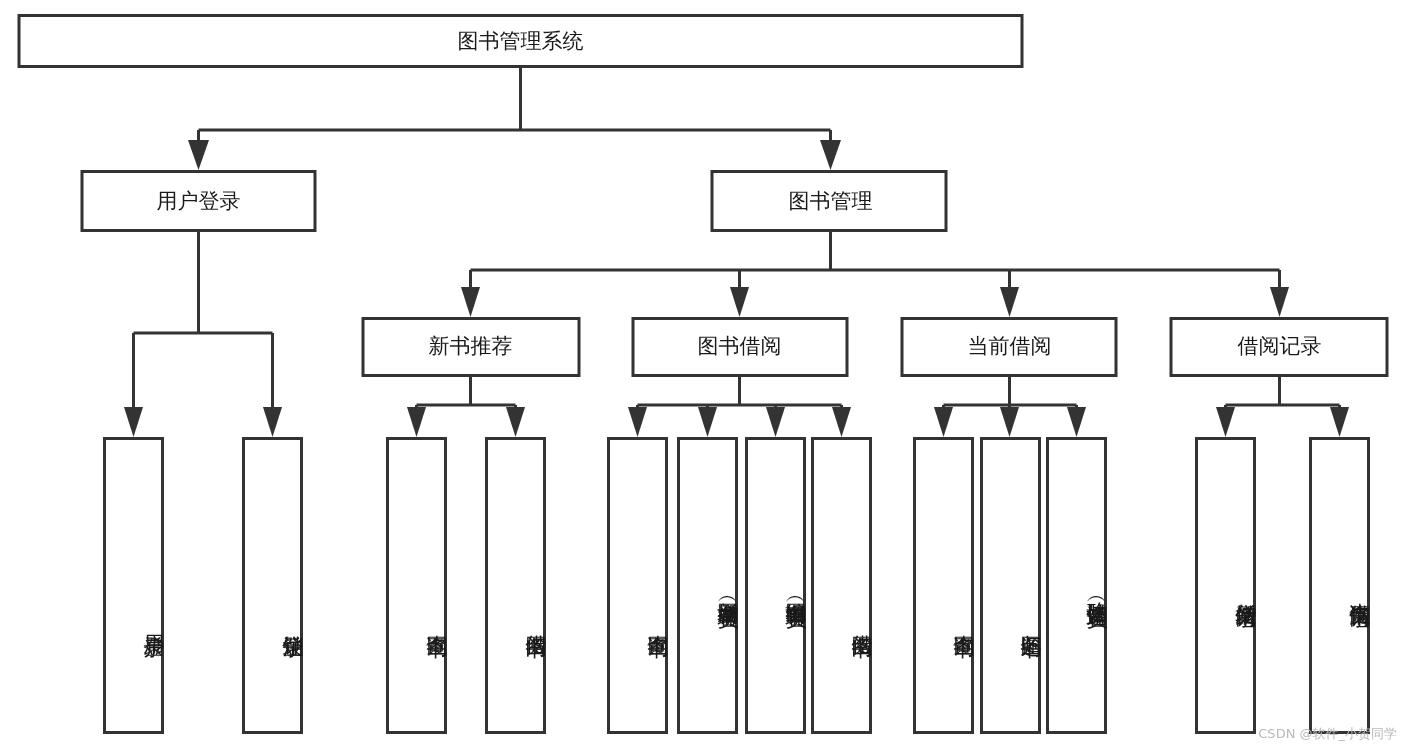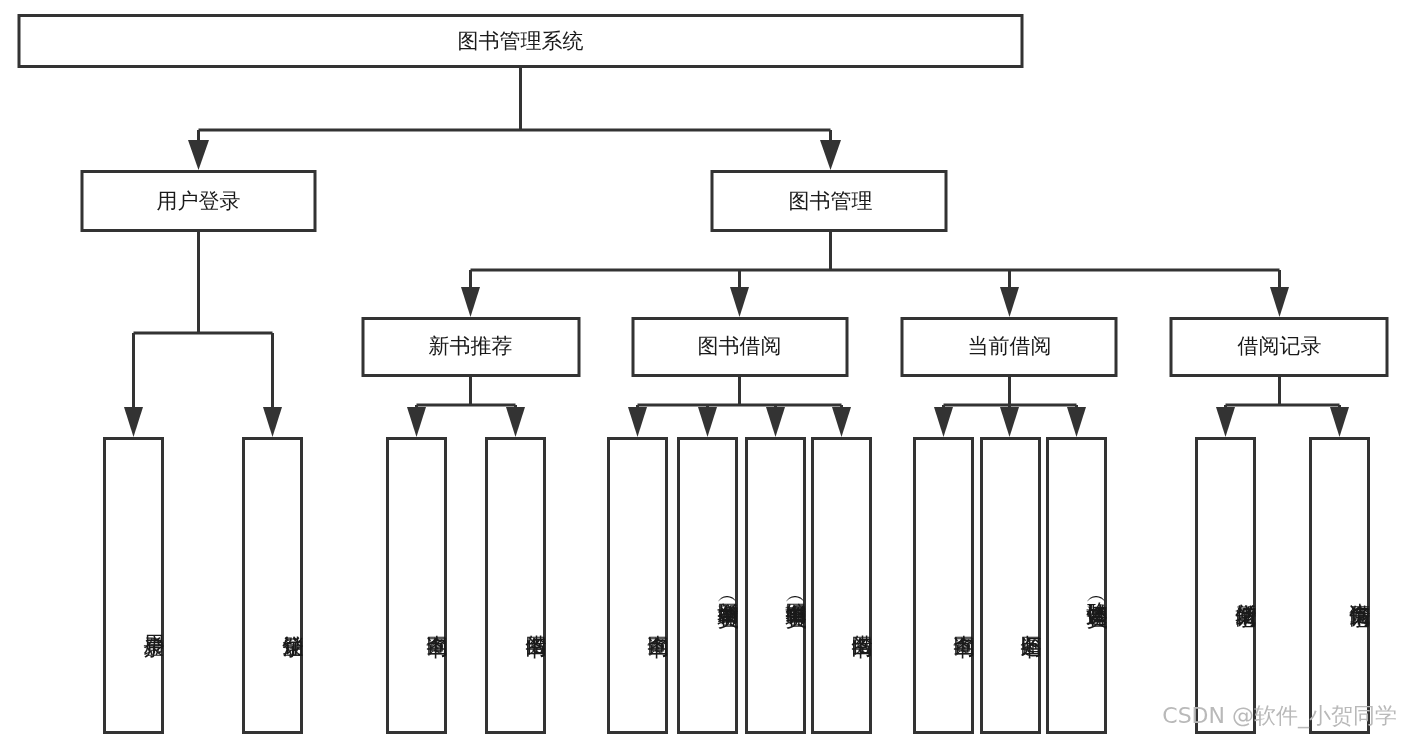--- a/index.html
+++ b/index.html
@@ -59,23 +59,23 @@
     font-size: 21px;
     line-height: 1.02;
     letter-spacing: 1px;
     color: #1a1a1a;
     white-space: nowrap;
     pointer-events: none;
   }
   .watermark {
     position: absolute;
     right: 8px;
-    bottom: 16px;
-    font-family: "DejaVu Sans", "Liberation Sans", sans-serif;
-    font-size: 22px;
+    bottom: 4px;
+    font-family: "DejaVu Sans", "Liberation Sans", sans-serif;
+    font-size: 13px;
     color: #b9b9b9;
     white-space: nowrap;
     text-align: center;
   }
 </style>
 </head>
 <body>
 
 <div id="diagram-root">
 

